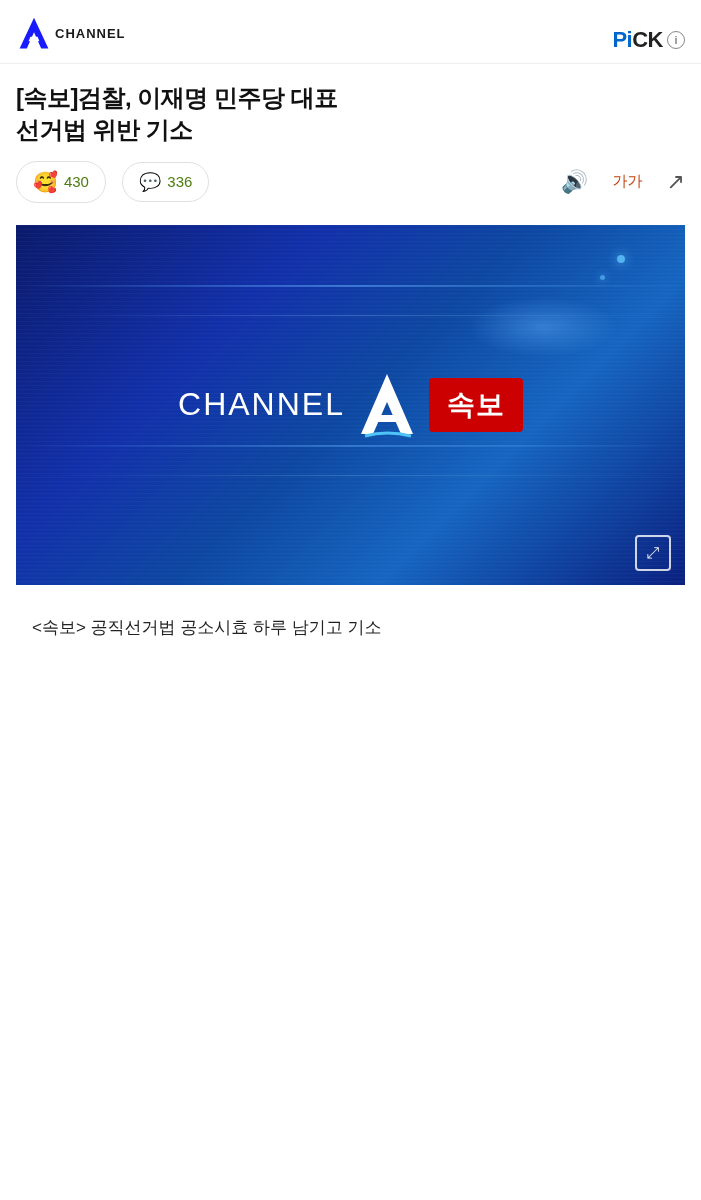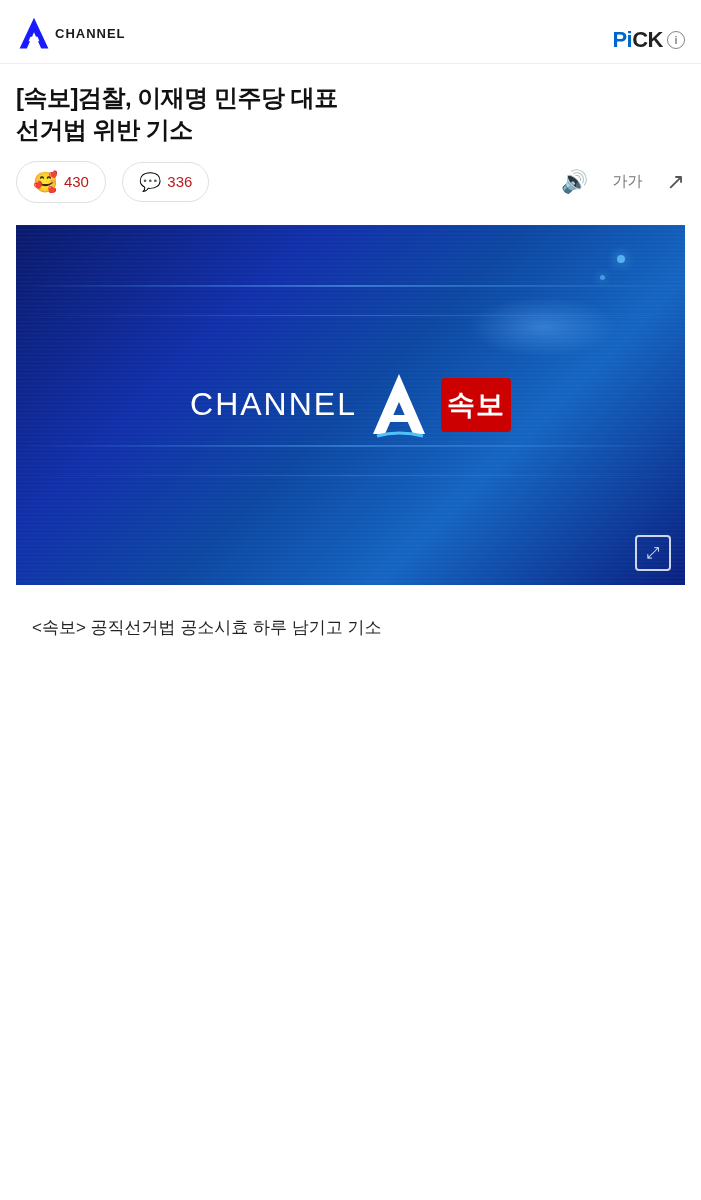--- a/index.html
+++ b/index.html
@@ -106,37 +106,37 @@
       cursor: pointer;
       background: #fff;
       font-size: 15px;
       color: #333;
     }
     .reaction-emoji {
       font-size: 20px;
     }
     .reaction-count {
       font-size: 15px;
-      color: #b91c1c;
+      color: #4d7c0f;
       font-weight: 500;
     }
     .action-icons {
       margin-left: auto;
       display: flex;
       align-items: center;
       gap: 24px;
     }
     .action-icon {
       font-size: 22px;
       color: #555;
       cursor: pointer;
     }
     .font-size-label {
       font-size: 15px;
-      color: #737373;
+      color: #c2410c;
       cursor: pointer;
       font-weight: 500;
     }
 
     
     .video-container {
       width: 100%;
       position: relative;
       margin-bottom: 0;
     }
@@ -187,21 +187,21 @@
       font-weight: 300;
       color: #ffffff;
       letter-spacing: 2px;
       font-family: Arial, sans-serif;
     }
     .video-sokbo-badge {
       background: #cc0000;
       color: #ffffff;
       font-size: 28px;
       font-weight: 900;
-      padding: 8px 6px;
+      padding: 8px 18px;
       border-radius: 4px;
       letter-spacing: 1px;
     }
     .video-expand-btn {
       position: absolute;
       bottom: 14px;
       right: 14px;
       width: 36px;
       height: 36px;
       border: 2px solid rgba(255,255,255,0.8);

